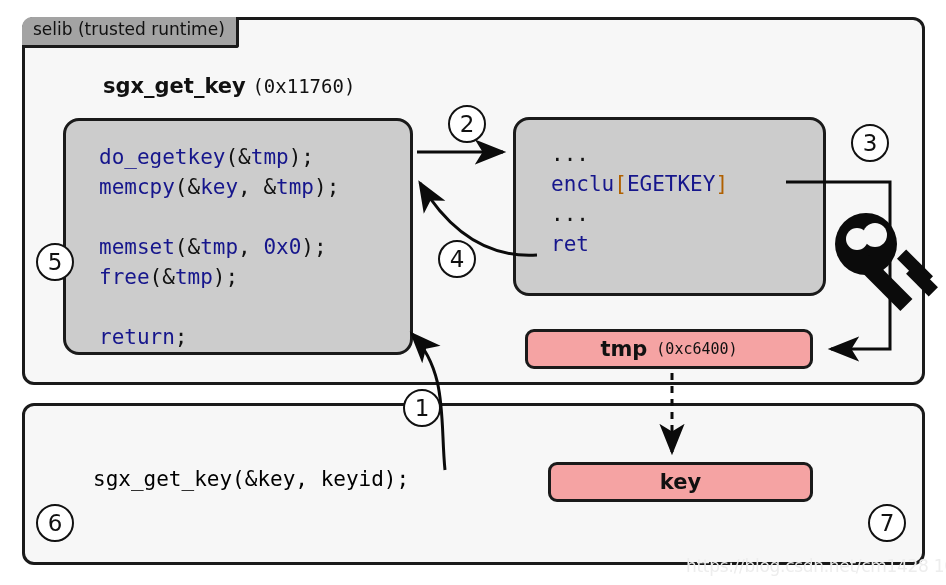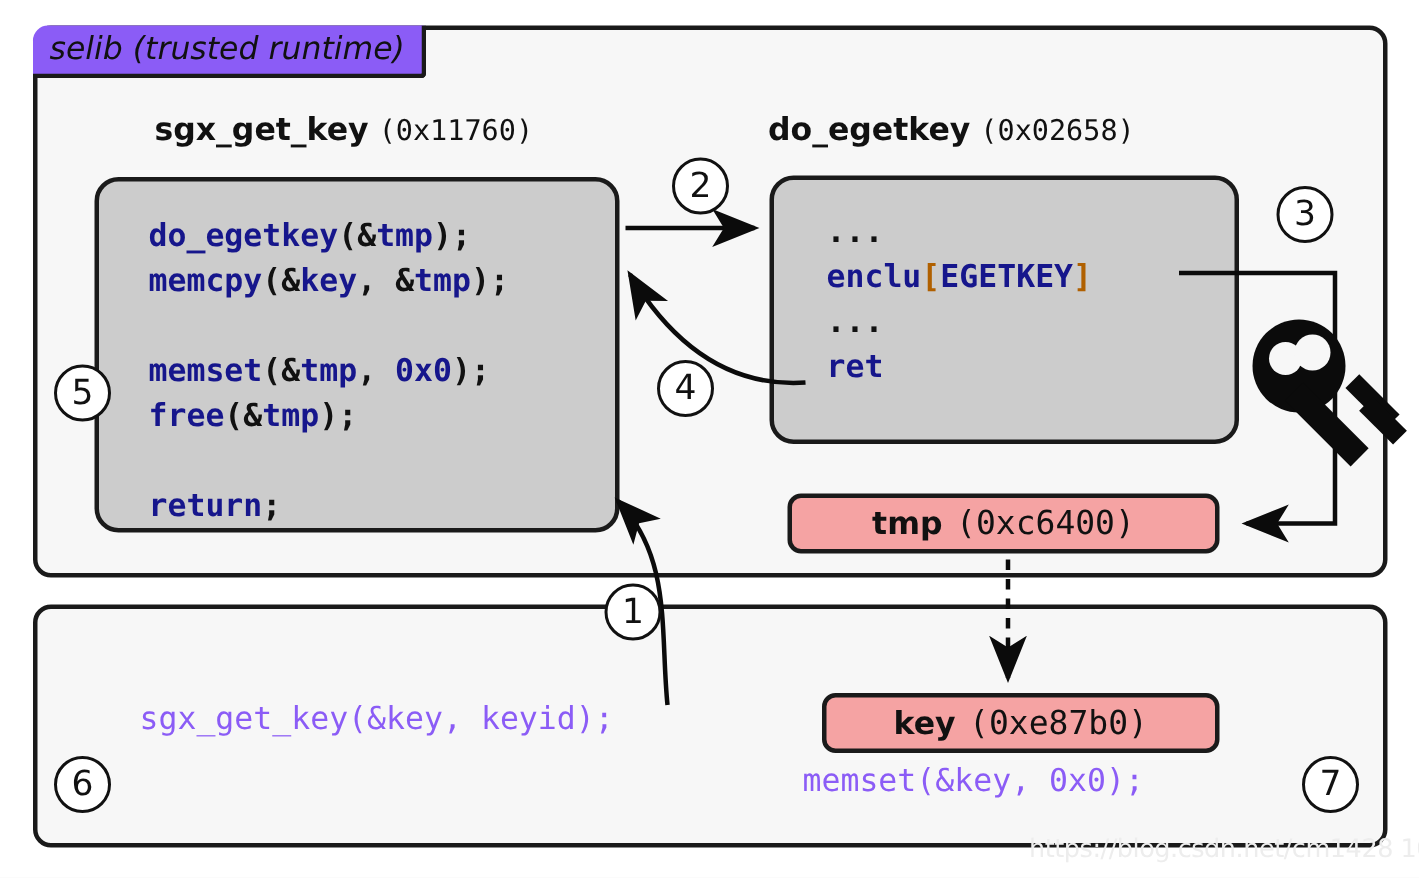--- a/index.html
+++ b/index.html
@@ -19,27 +19,26 @@
     border:3px solid #1a1a1a;
     border-radius:12px;
     box-sizing:border-box;
   }
   #selib-region{left:22px;top:17px;width:903px;height:368px;}
   #le-region{left:22px;top:403px;width:903px;height:162px;}
 
   
   .region-tab{
     position:absolute;
-    background:#8b5cf6;
+    background:#a3a3a3;
     border:3px solid #1a1a1a;
     border-top:none;border-left:none;
     border-bottom-right-radius:3px;
     box-sizing:border-box;
-    font-style:italic;
-    font-size:21px;
+    font-size:17px;
     color:#111;
     padding:3px 11px 5px 11px;
     white-space:nowrap;
     line-height:1.15;
   }
   #selib-tab{left:22px;top:17px;border-top-left-radius:10px;}
   #le-tab{left:22px;top:403px;border-top-left-radius:10px;}
 
   
   .fn-head{
@@ -63,50 +62,49 @@
   }
   #left-code{left:63px;top:118px;width:350px;height:237px;}
   #right-code{left:513px;top:117px;width:313px;height:179px;}
 
   .code{
     font-family:"DejaVu Sans Mono", monospace;
     font-size:21px;
     line-height:30px;
     white-space:pre;
     color:#16168c;
-    font-weight:bold;
   }
   #left-code .code{position:absolute;left:33px;top:21px;}
   #right-code .code{position:absolute;left:35px;top:19px;}
   .code .pnc{color:#111;}
   .code .br{color:#b06000;}
   .code .blank{display:block;height:30px;}
 
   
   .membox{
     position:absolute;
     background:#f5a3a3;
     border:3px solid #1a1a1a;
     border-radius:9px;
     box-sizing:border-box;
     display:flex;align-items:center;justify-content:center;
     font-size:21px;color:#111;white-space:nowrap;
   }
   .membox .nm{font-weight:bold;}
-  .membox .addr{font-family:"DejaVu Sans Mono", monospace;font-size:22px;margin-left:9px;}
+  .membox .addr{font-family:"DejaVu Sans Mono", monospace;font-size:15px;margin-left:9px;}
   #tmp-box{left:525px;top:329px;width:288px;height:40px;}
   #key-box{left:548px;top:462px;width:265px;height:40px;}
 
   
   .flatcode{
     position:absolute;
     font-family:"DejaVu Sans Mono", monospace;
     font-size:21px;
     white-space:pre;
-    color:#8b5cf6;
+    color:#000000;
   }
   #le-line1{left:93px;top:467px;}
   #le-line2{left:93px;top:508px;}
   #le-line3{left:535px;top:508px;}
 
   
   .step{
     position:absolute;
     width:38px;height:38px;
     border:2.5px solid #111;
@@ -147,24 +145,20 @@
 <div id="stage">
 
   <div class="region" id="selib-region"></div>
   <div class="region-tab" id="selib-tab">selib (trusted runtime)</div>
 
   <div class="fn-head" id="sgx-head">
     <span class="nm">sgx_get_key</span>
     <span class="addr">(0x11760)</span>
   </div>
 
-  <div class="fn-head" id="eget-head">
-    <span class="nm">do_egetkey</span>
-    <span class="addr">(0x02658)</span>
-  </div>
 
   <div class="codeblock" id="left-code">
     <div class="code"><span>do_egetkey<span class="pnc">(</span><span class="pnc">&amp;</span>tmp<span class="pnc">)</span><span class="pnc">;</span></span>
 <span>memcpy<span class="pnc">(</span><span class="pnc">&amp;</span>key<span class="pnc">,</span> <span class="pnc">&amp;</span>tmp<span class="pnc">)</span><span class="pnc">;</span></span>
 <span class="blank"></span><span>memset<span class="pnc">(</span><span class="pnc">&amp;</span>tmp<span class="pnc">,</span> 0x0<span class="pnc">)</span><span class="pnc">;</span></span>
 <span>free<span class="pnc">(</span><span class="pnc">&amp;</span>tmp<span class="pnc">)</span><span class="pnc">;</span></span>
 <span class="blank"></span><span>return<span class="pnc">;</span></span></div>
   </div>
 
   <div class="codeblock" id="right-code">
@@ -175,25 +169,23 @@
   </div>
 
   <div class="membox" id="tmp-box">
     <span class="nm">tmp</span>
     <span class="addr">(0xc6400)</span>
   </div>
 
   <div class="region" id="le-region"></div>
 
   <div class="flatcode" id="le-line1">sgx_get_key<span class="pnc">(</span><span class="pnc">&amp;</span>key<span class="pnc">,</span> keyid<span class="pnc">)</span><span class="pnc">;</span></div>
-  <div class="flatcode" id="le-line3">memset<span class="pnc">(</span><span class="pnc">&amp;</span>key<span class="pnc">,</span> 0x0<span class="pnc">)</span><span class="pnc">;</span></div>
 
   <div class="membox" id="key-box">
     <span class="nm">key</span>
-    <span class="addr">(0xe87b0)</span>
   </div>
 
   <svg id="arrows" viewBox="0 0 946 585">
     <defs>
       <marker id="ah" markerWidth="11" markerHeight="9" refX="9.4" refY="4.5" orient="auto" markerUnits="strokeWidth">
         <path d="M0,0.3 L10.5,4.5 L0,8.7 L2.6,4.5 Z" fill="#0b0b0b"></path>
       </marker>
       <marker id="ahd" markerWidth="8" markerHeight="7" refX="6.8" refY="3.5" orient="auto" markerUnits="strokeWidth">
         <path d="M0,0.3 L7.6,3.5 L0,6.7 L2,3.5 Z" fill="#0b0b0b"></path>
       </marker>

